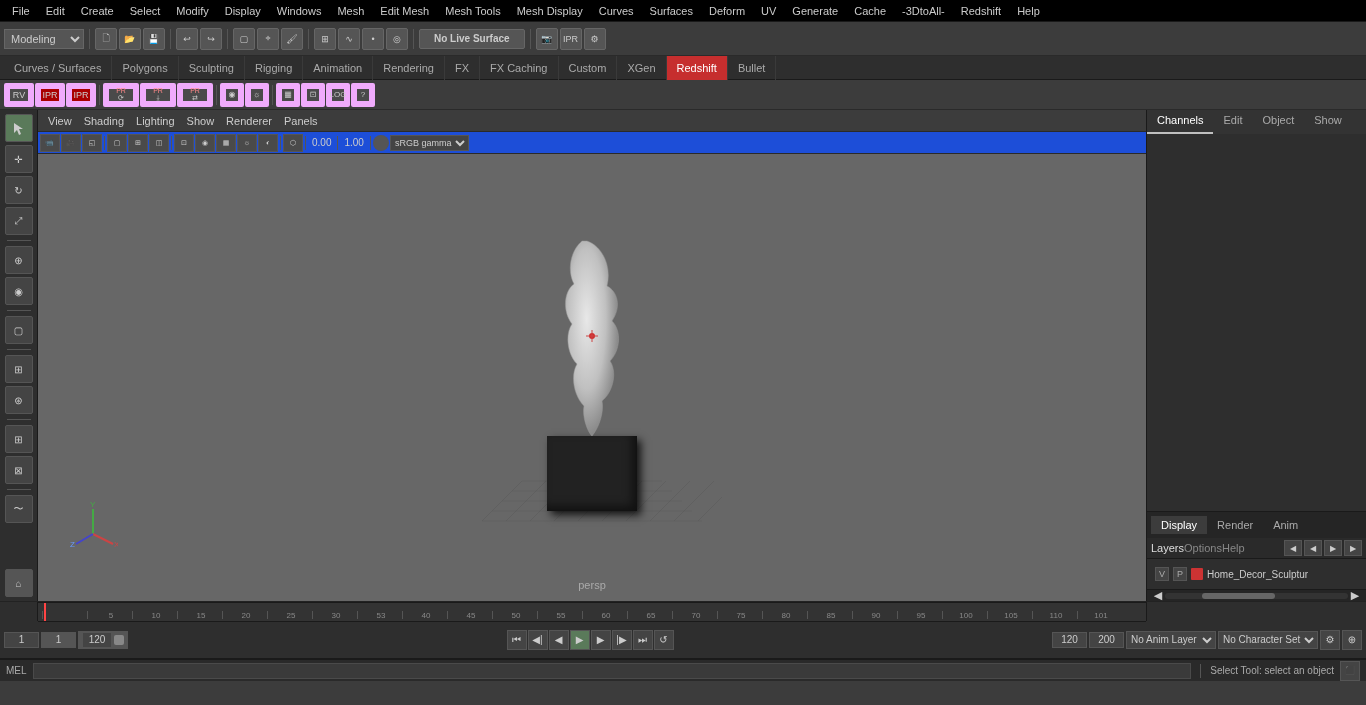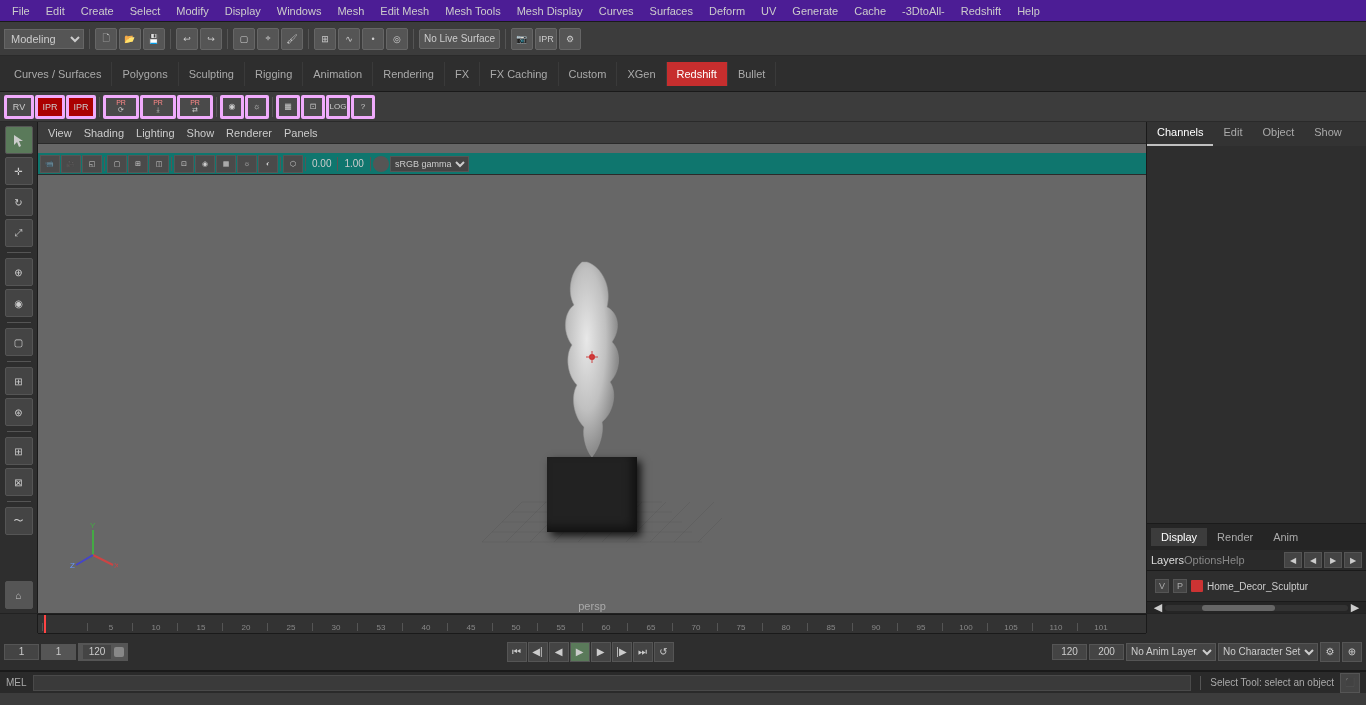--- a/index.html
+++ b/index.html
@@ -10,21 +10,21 @@
       font-family: 'Arial', sans-serif;
       font-size: 11px;
       color: #cccccc;
       overflow: hidden;
     }
 
     
     #menu-bar {
       display: flex;
       align-items: center;
-      background: #4c1d95;
+      background: #000000;
       height: 22px;
       padding: 0 4px;
       border-bottom: 1px solid #1a1a1a;
     }
     .menu-item {
       padding: 2px 8px;
       cursor: pointer;
       font-size: 11px;
       color: #cccccc;
       white-space: nowrap;
@@ -63,39 +63,40 @@
       border: 1px solid #666;
       color: #ccc;
       font-size: 9px;
       cursor: pointer;
       display: flex;
       align-items: center;
       justify-content: center;
       border-radius: 2px;
     }
     .tb-btn-label {
-      padding: 2px 4px;
+      padding: 2px 14px;
       background: #555;
       border: 1px solid #666;
       color: #ccc;
       font-size: 10px;
       cursor: pointer;
       white-space: nowrap;
       height: 20px;
       display: flex;
       align-items: center;
       border-radius: 2px;
+      font-weight: bold;
     }
 
     
     #tabs-row {
       display: flex;
       align-items: center;
       background: #2e2e2e;
-      height: 36px;
+      height: 24px;
       border-bottom: 1px solid #1a1a1a;
       padding-left: 4px;
     }
     .tab-item {
       padding: 2px 10px;
       font-size: 11px;
       cursor: pointer;
       color: #aaa;
       border-right: 1px solid #3a3a3a;
       height: 24px;
@@ -114,21 +115,21 @@
       background: #3c3c3c;
       height: 30px;
       padding: 0 4px;
       border-bottom: 1px solid #2a2a2a;
       gap: 1px;
     }
     .tb2-btn {
       width: 24px;
       height: 24px;
       background: #4a4a4a;
-      border: 3px solid #f0abfc;
+      border: 6px solid #f0abfc;
       color: #ccc;
       font-size: 8px;
       cursor: pointer;
       display: flex;
       align-items: center;
       justify-content: center;
       border-radius: 2px;
     }
     .tb2-sep {
       width: 1px;
@@ -458,26 +459,25 @@
     }
     .status-text {
       font-size: 10px;
       color: #aaa;
     }
 
     
     #vp-inner-toolbar {
       display: flex;
       align-items: center;
-      background: #0f766e;
+      background: #1d4ed8;
       height: 22px;
       padding: 0 2px;
       gap: 1px;
       border-bottom: 1px solid #2a2a2a;
-      margin-top: 9px;
     }
     .vp-it-btn {
       width: 20px;
       height: 18px;
       background: #4a4a4a;
       border: 1px solid #555;
       color: #ccc;
       font-size: 7px;
       cursor: pointer;
       display: flex;

